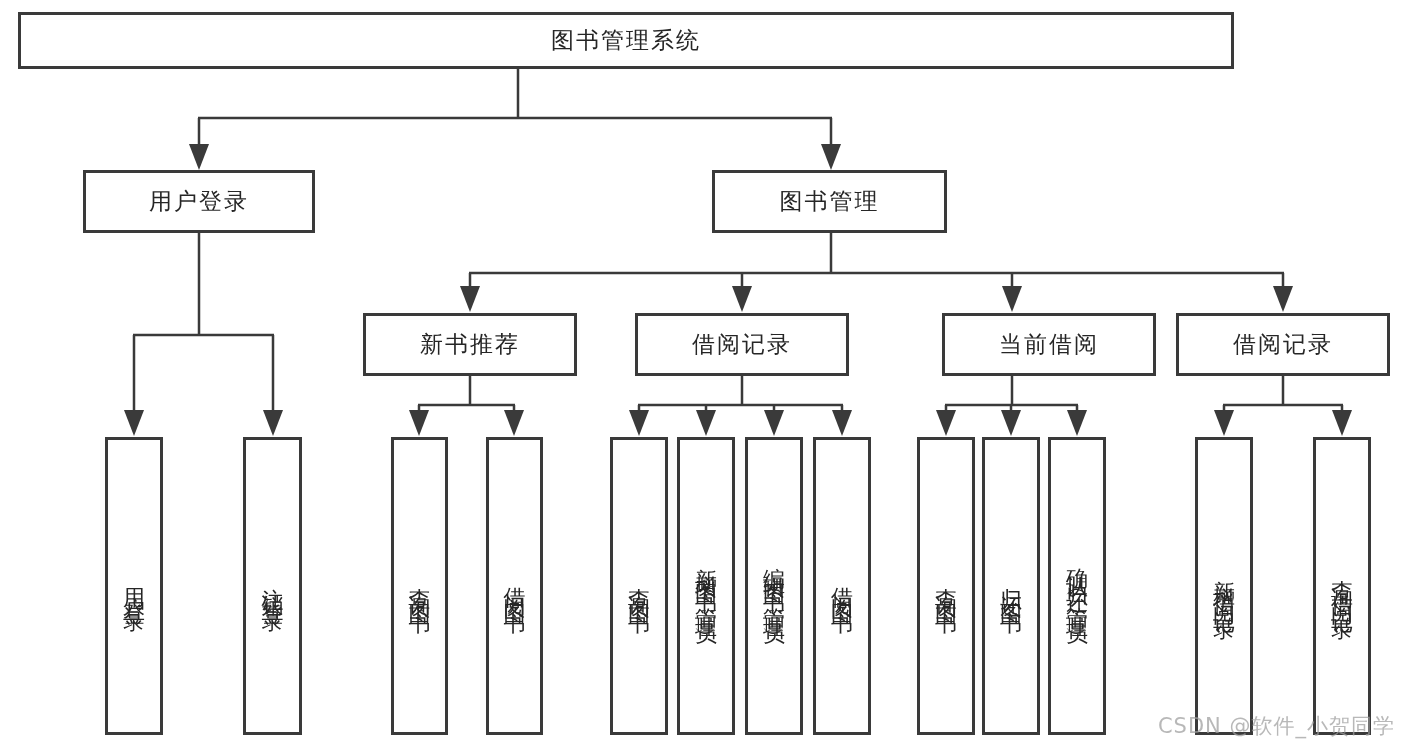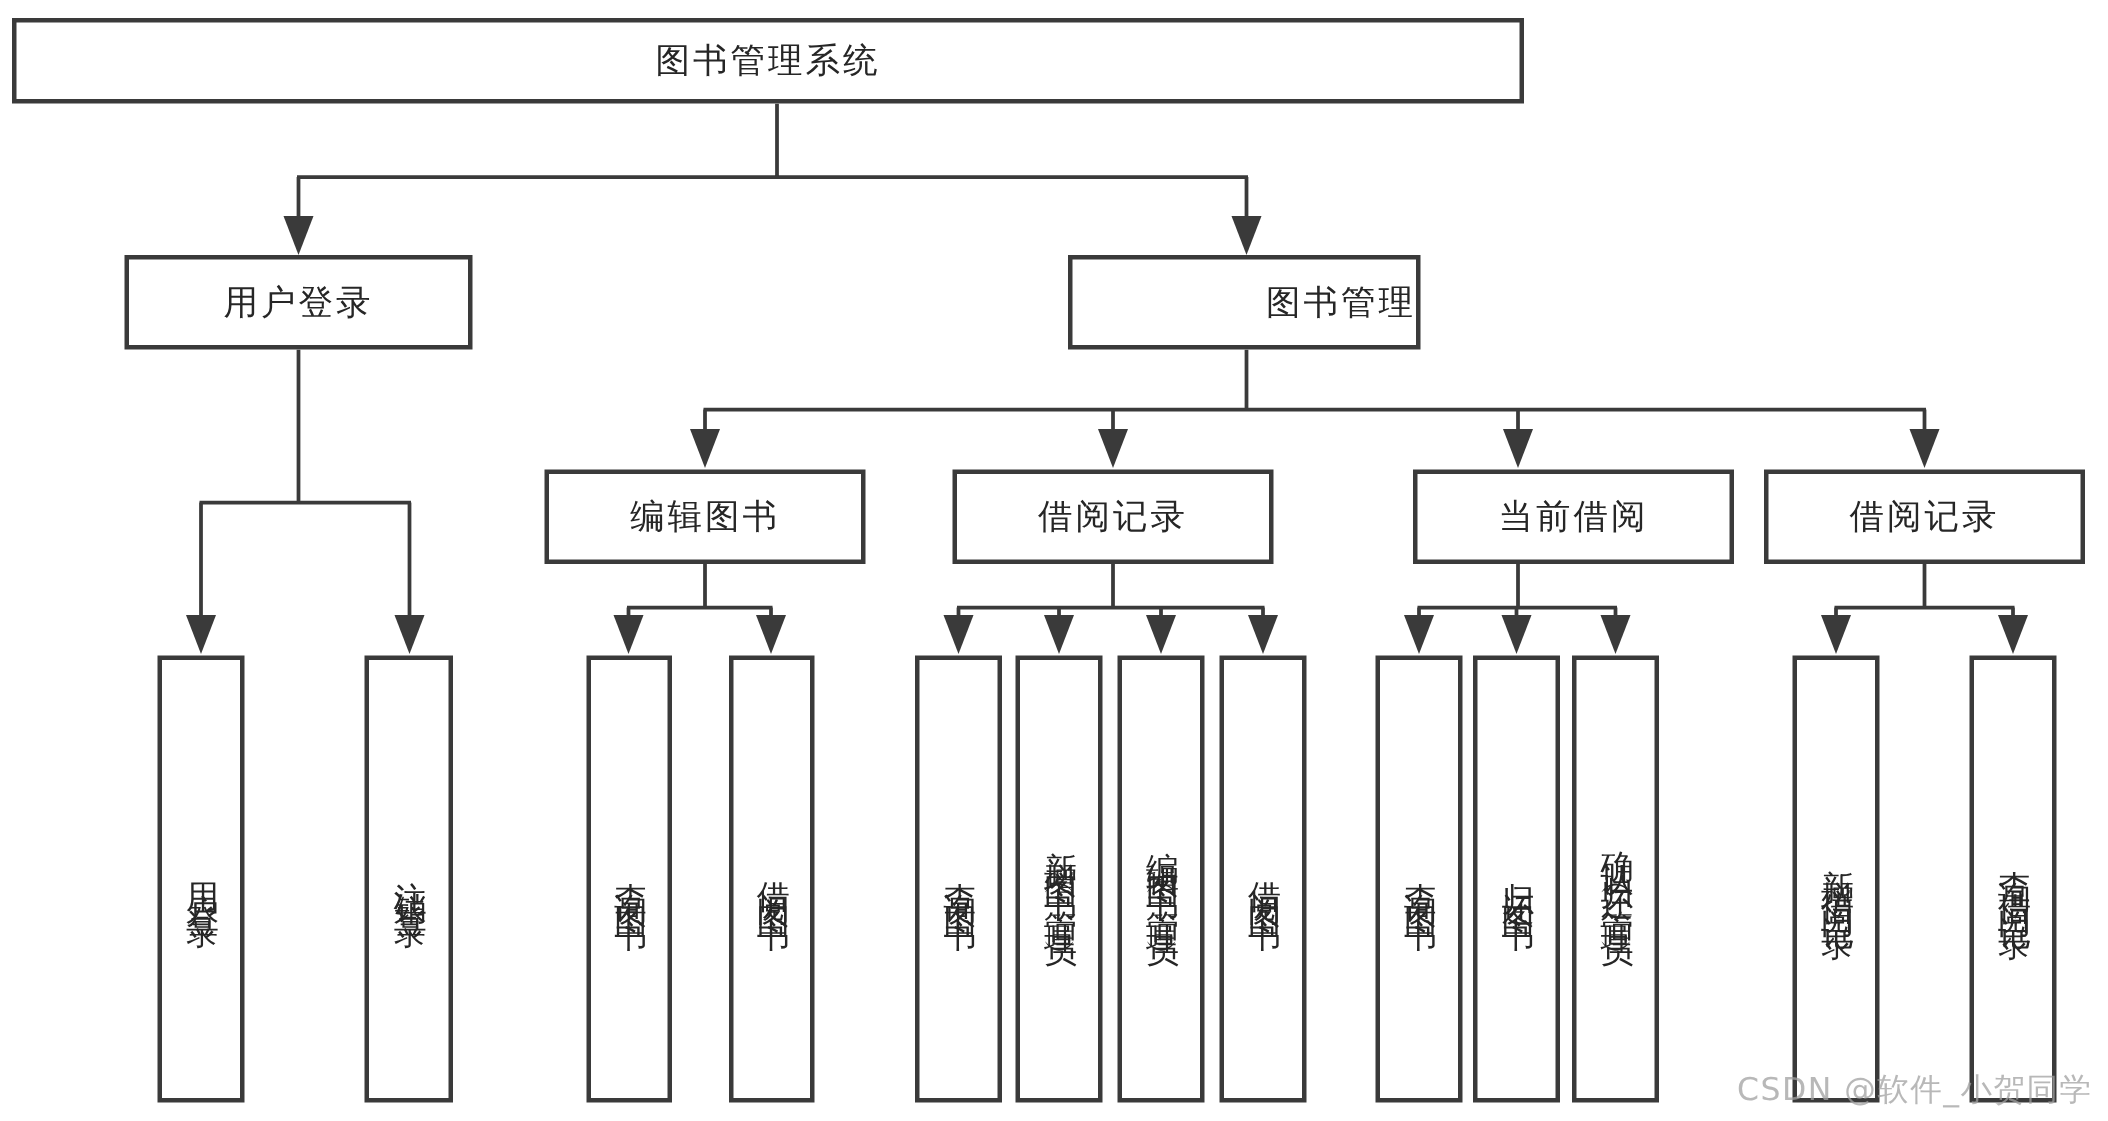--- a/index.html
+++ b/index.html
@@ -100,33 +100,33 @@
       <polygon points="1001,410 1021,410 1011,436"></polygon>
       <polygon points="1067,410 1087,410 1077,436"></polygon>
     </g>
     <g>
       <path d="M1283,376 L1283,406 M1223,405 L1343,405 M1224,405 L1224,416 M1342,405 L1342,416"></path>
       <polygon points="1214,410 1234,410 1224,436"></polygon>
       <polygon points="1332,410 1352,410 1342,436"></polygon>
     </g>
   </svg>
 
-  <div class="node" style="left:8px; top:12px; width:1008px; height:57px;">
+  <div class="node" style="left:18px; top:12px; width:1216px; height:57px;">
     <span class="h-label">图书管理系统</span>
   </div>
 
   <div class="node" style="left:83px; top:170px; width:232px; height:63px;">
     <span class="h-label">用户登录</span>
   </div>
-  <div class="node" style="left:712px; top:170px; width:235px; height:63px;justify-content:flex-end;">
+  <div class="node" style="left:712px; top:170px; width:235px; height:63px;">
     <span class="h-label">图书管理</span>
   </div>
 
   <div class="node" style="left:363px; top:313px; width:214px; height:63px;">
-    <span class="h-label">编辑图书</span>
+    <span class="h-label">新书推荐</span>
   </div>
   <div class="node" style="left:635px; top:313px; width:214px; height:63px;">
     <span class="h-label">借阅记录</span>
   </div>
   <div class="node" style="left:942px; top:313px; width:214px; height:63px;">
     <span class="h-label">当前借阅</span>
   </div>
   <div class="node" style="left:1176px; top:313px; width:214px; height:63px;">
     <span class="h-label">借阅记录</span>
   </div>

